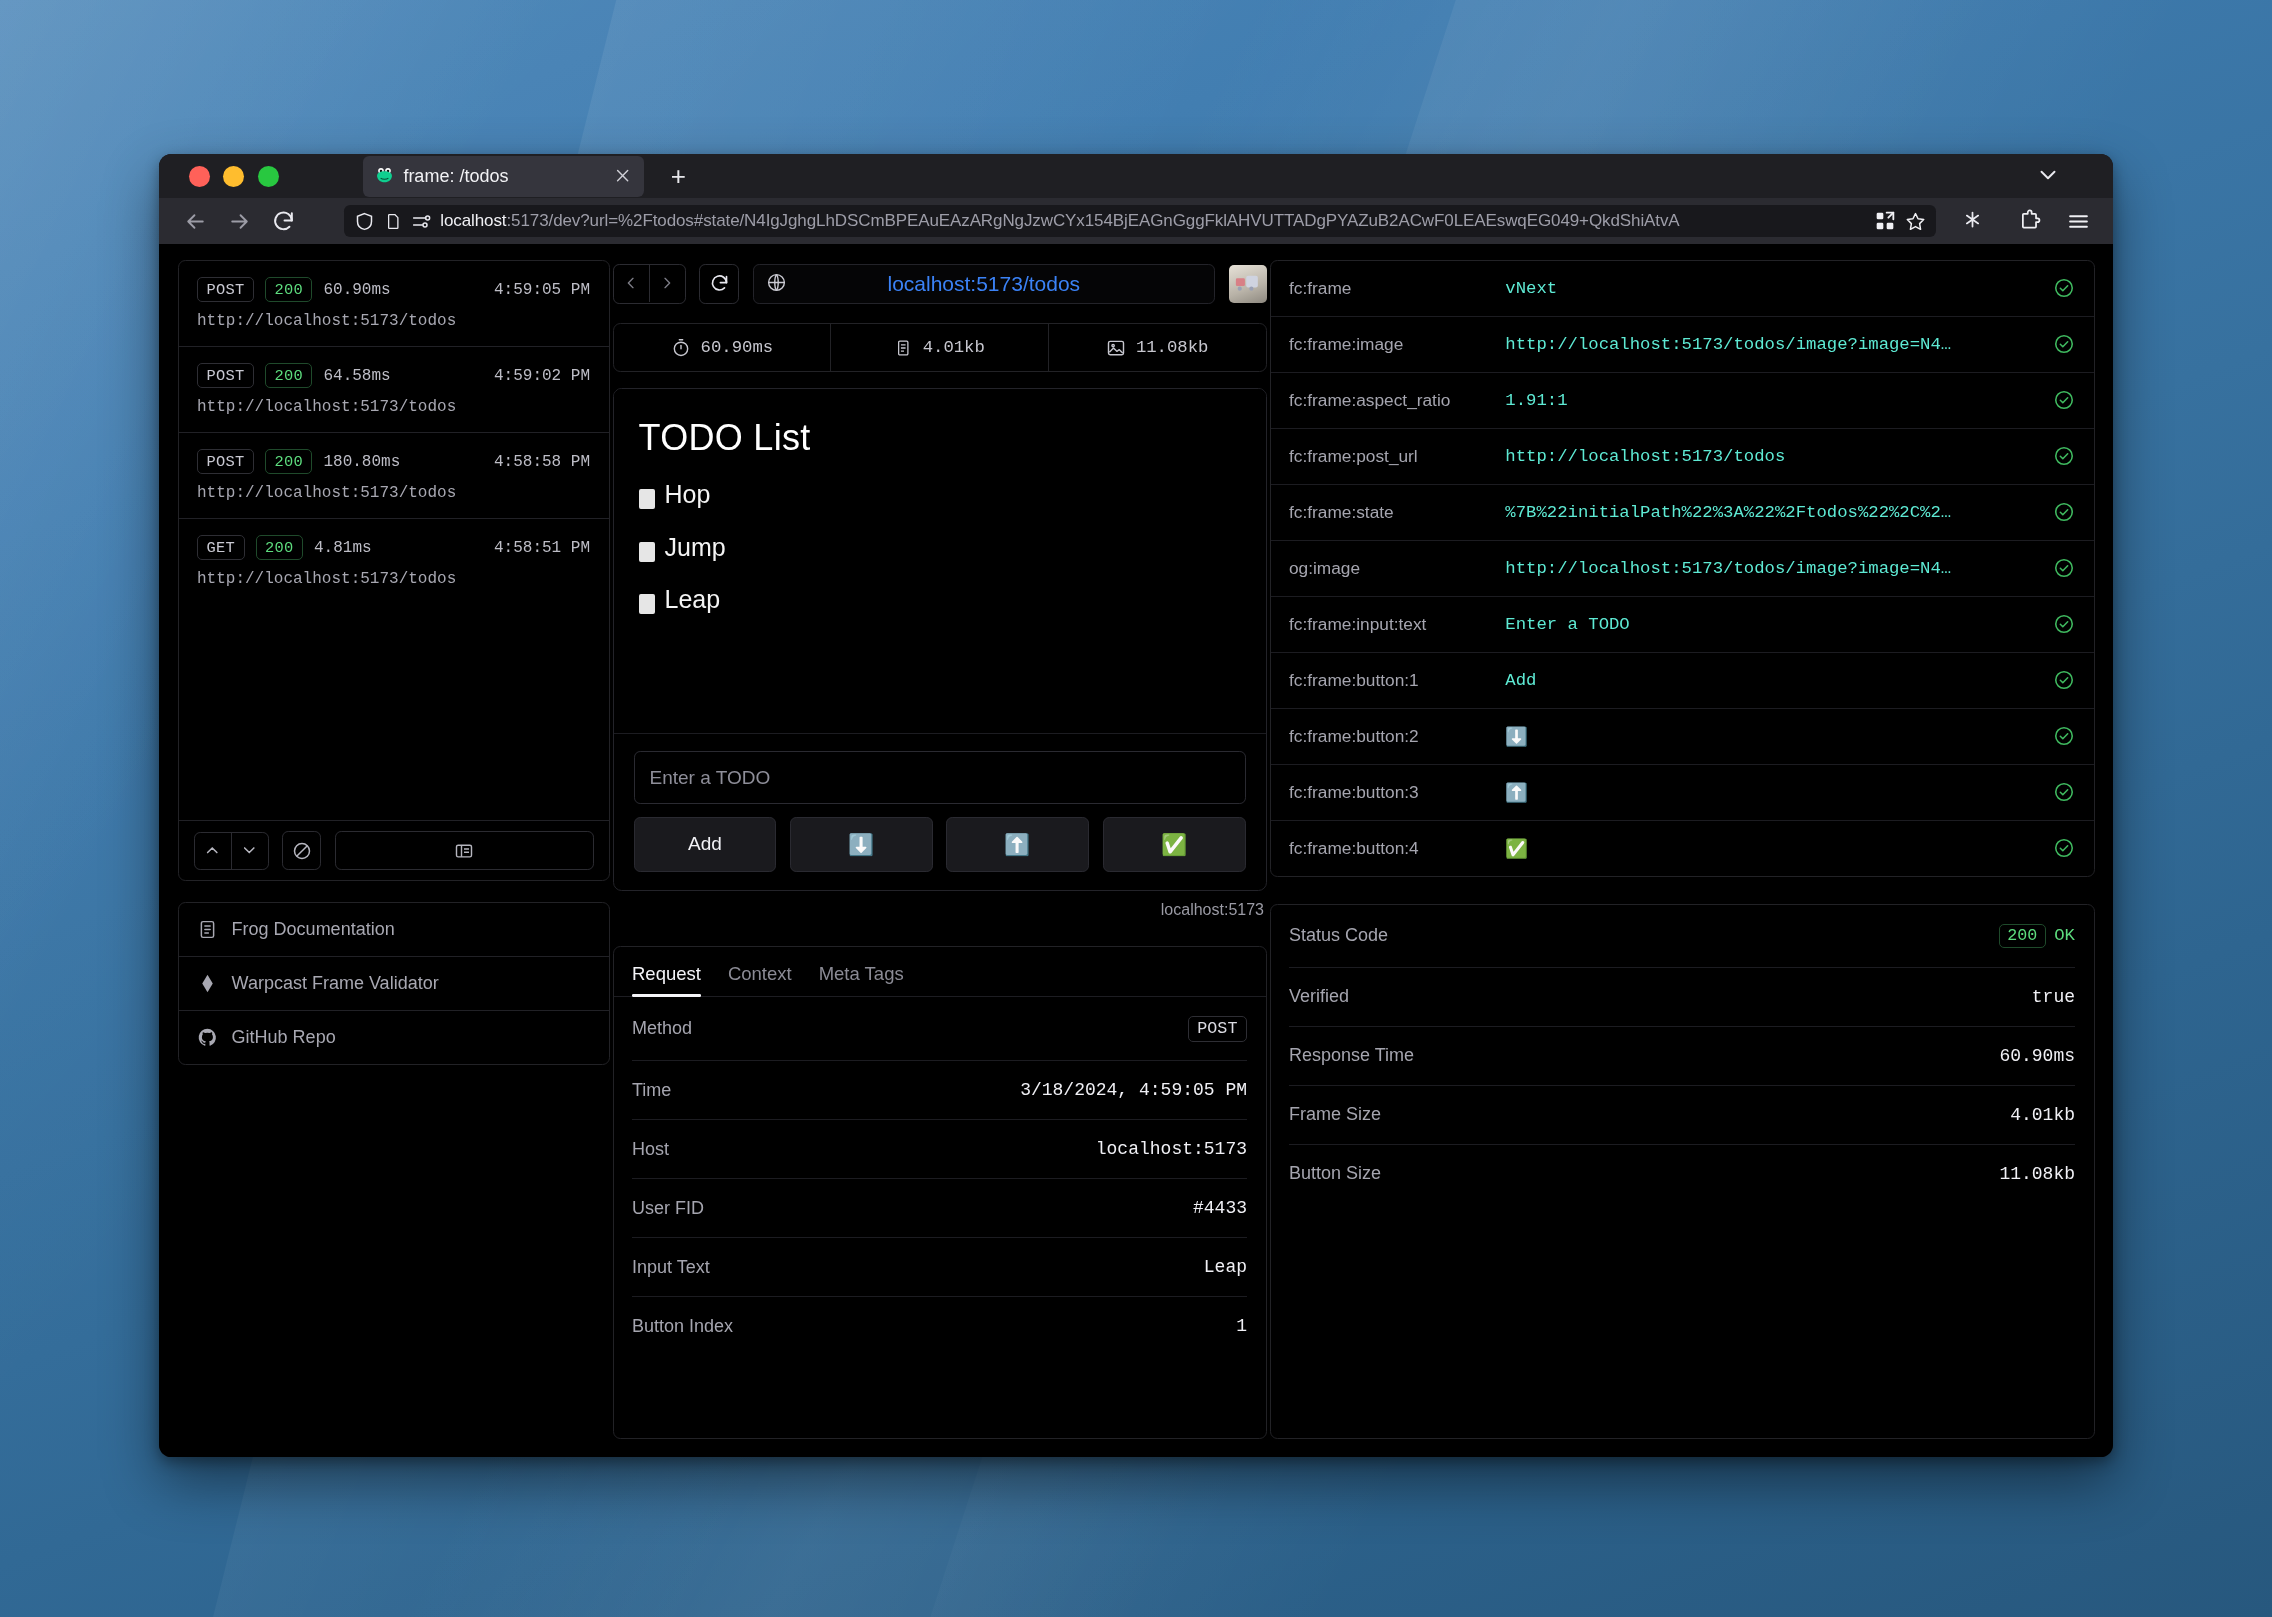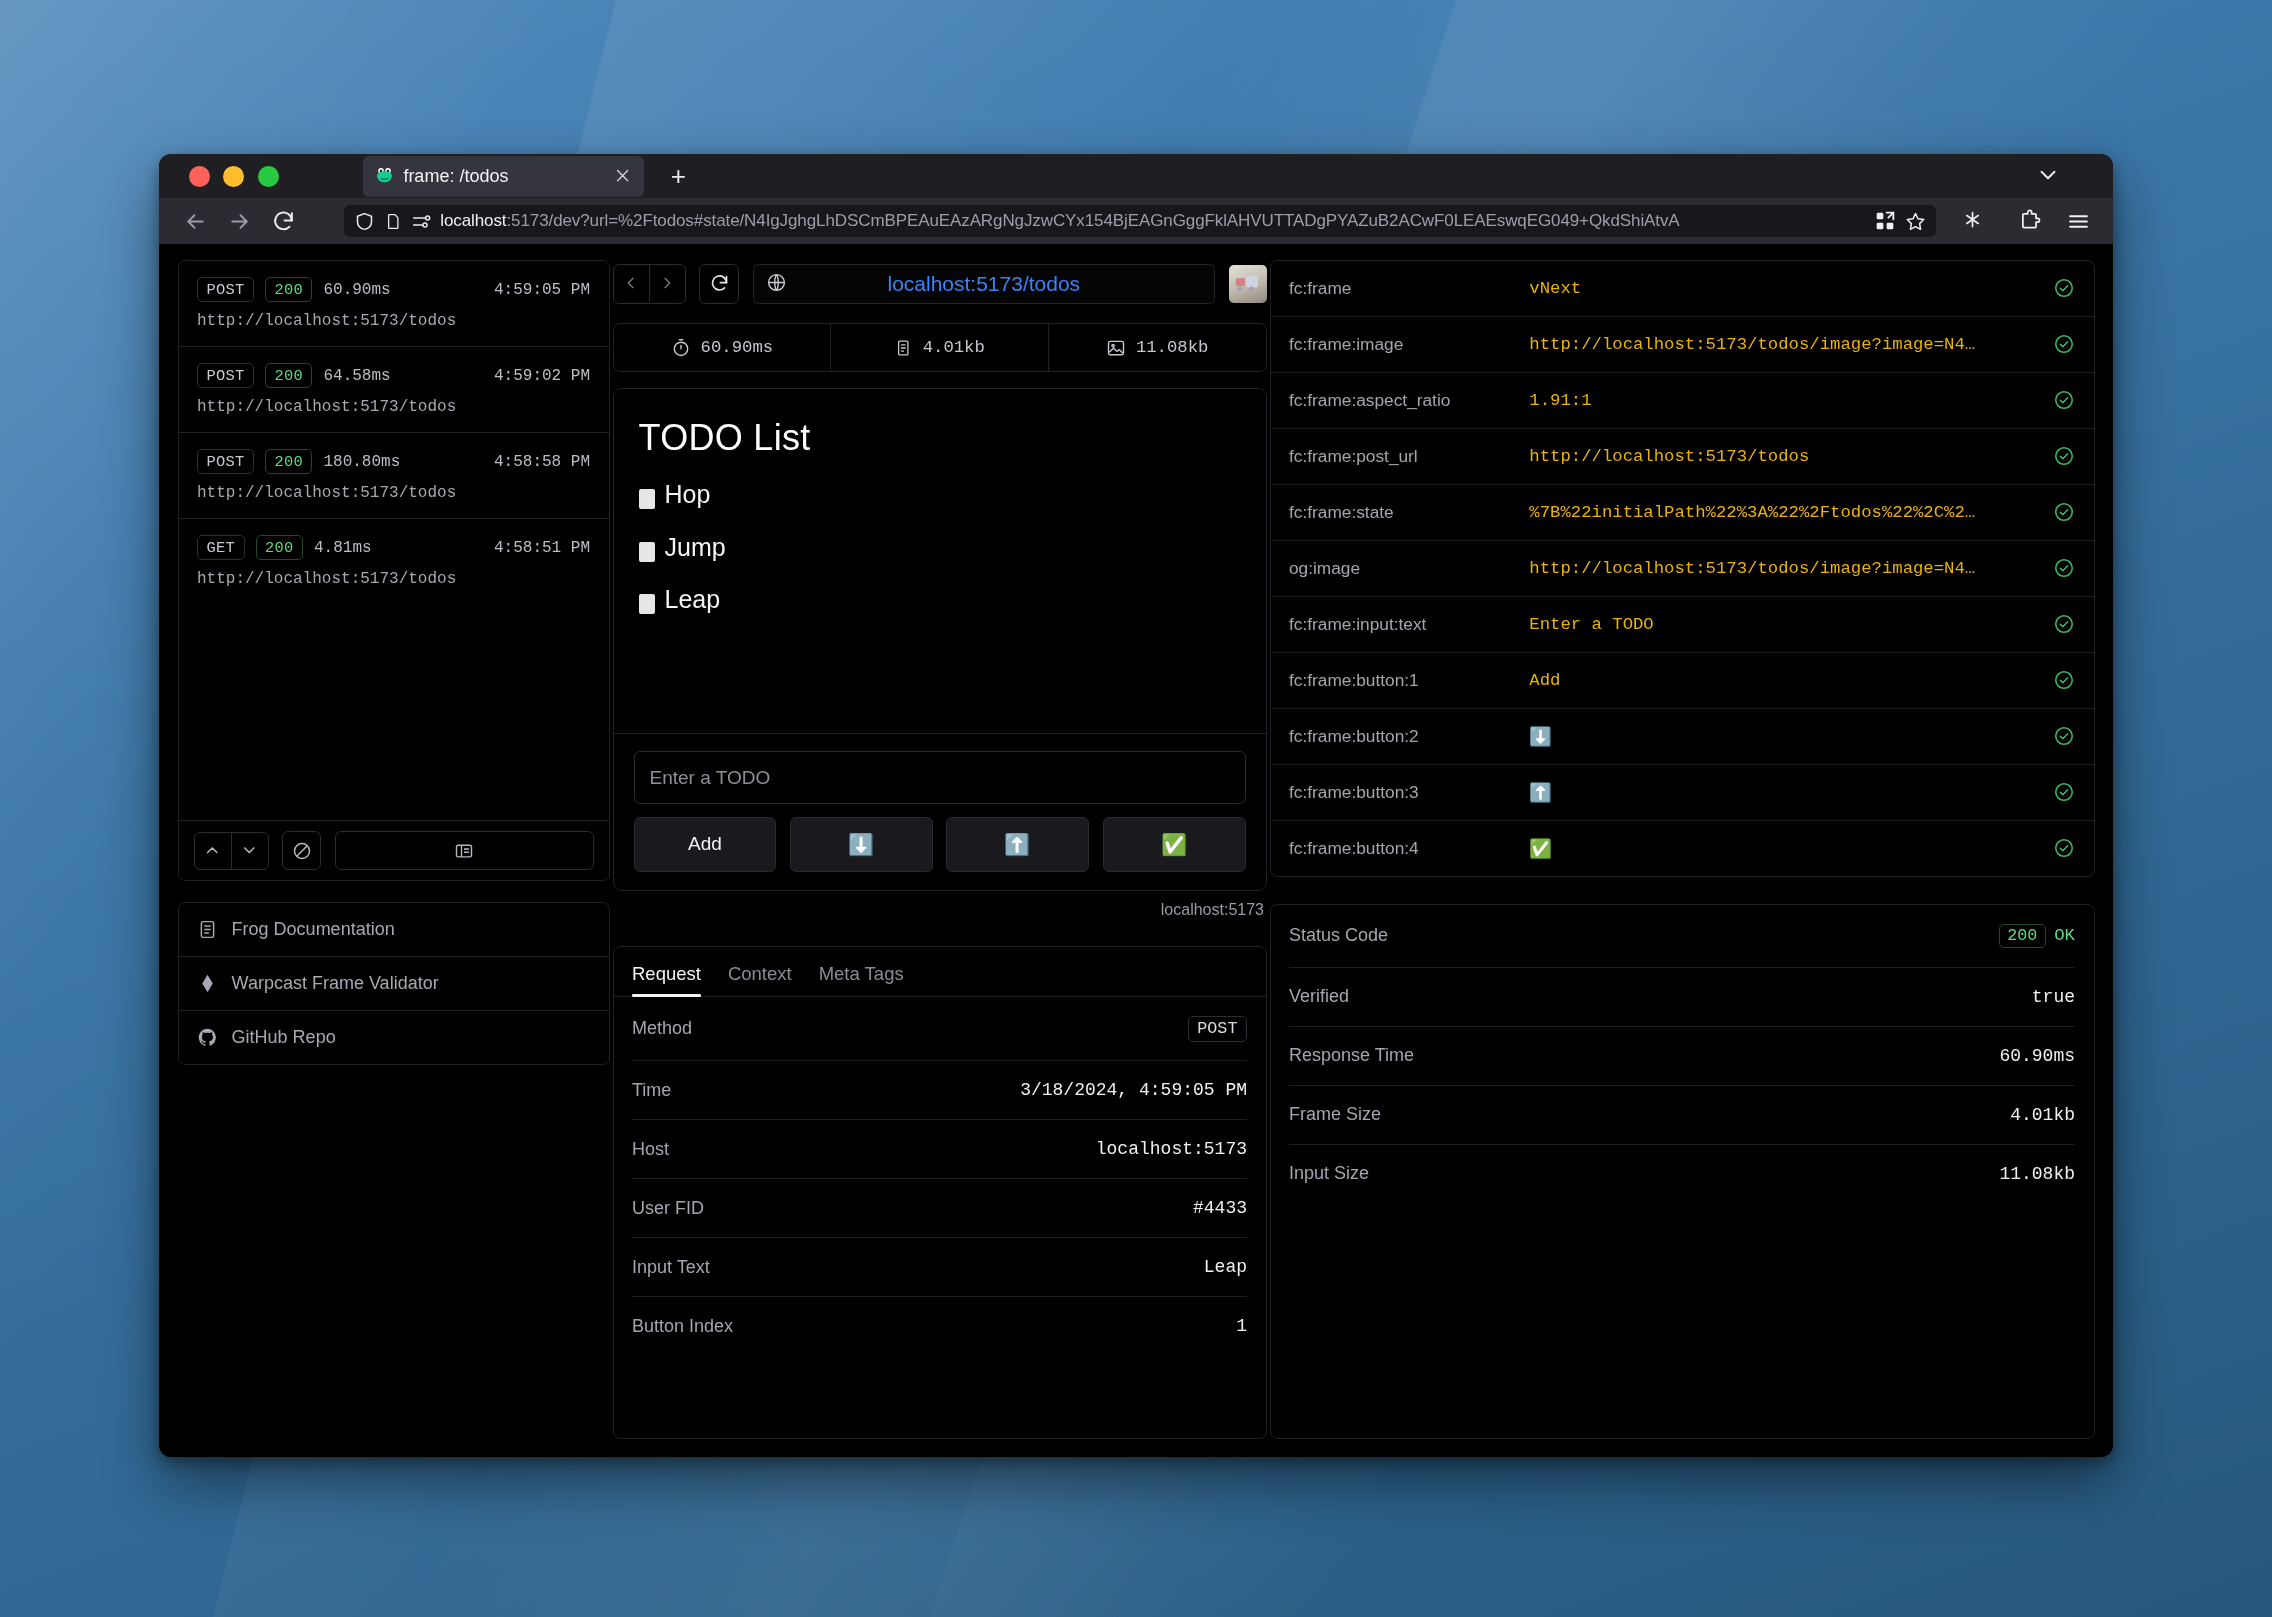--- a/index.html
+++ b/index.html
@@ -166,21 +166,21 @@
   .kvrow:last-child{border-bottom:none;}
   .kvkey{font-size:18px;color:#a5a5af;}
   .kvval{font-size:18px;color:#f0f0f5;font-family:"Liberation Mono", monospace;}
 
   
   .right{flex:1;display:flex;flex-direction:column;gap:27px;min-width:0;}
   .meta{border:0.6px solid #222226;border-radius:7.4px;overflow:hidden;}
   .metarow{display:flex;align-items:center;gap:12.3px;padding:0 18.5px;height:55px;border-bottom:0.6px solid #1c1c21;}
   .metarow:last-child{border-bottom:none;}
   .metakey{width:204px;flex:0 0 204px;font-size:17.3px;color:#a5a5af;white-space:nowrap;overflow:hidden;text-overflow:ellipsis;}
-  .metaval{flex:1;min-width:0;font-family:"Liberation Mono", monospace;font-size:17.3px;color:#eab308;white-space:nowrap;overflow:hidden;text-overflow:ellipsis;margin-left:24px;}
+  .metaval{flex:1;min-width:0;font-family:"Liberation Mono", monospace;font-size:17.3px;color:#5eead4;white-space:nowrap;overflow:hidden;text-overflow:ellipsis;}
   .metaval .emoji{font-family:"DejaVu Sans", sans-serif;font-size:18.5px;}
   .metaok{flex:0 0 auto;}
 
   .status-panel{border:0.6px solid #222226;border-radius:7.4px;padding:0 18.5px;flex:1;}
   .status-panel .kvrow{padding:18.5px 0;}
   .badgegrp{display:flex;align-items:center;gap:8.6px;}
   .badge200{border:0.6px solid #1f4a2b;border-radius:5px;padding:1.9px 7.4px;color:#5ddc7e;font-family:"Liberation Mono", monospace;font-size:16.7px;}
   .okText{color:#5ddc7e;font-family:"Liberation Mono", monospace;font-size:17.3px;}
   .postbadge{border:0.6px solid #2e2e34;border-radius:5px;padding:2.5px 8.6px;font-family:"Liberation Mono", monospace;font-size:16.7px;color:#dcdce3;}
 </style>
@@ -650,21 +650,21 @@
           </div>
           <div class="kvrow">
             <div class="kvkey">Response Time</div>
             <div class="kvval">60.90ms</div>
           </div>
           <div class="kvrow">
             <div class="kvkey">Frame Size</div>
             <div class="kvval">4.01kb</div>
           </div>
           <div class="kvrow">
-            <div class="kvkey">Input Size</div>
+            <div class="kvkey">Button Size</div>
             <div class="kvval">11.08kb</div>
           </div>
         </div>
     </div>
 
   </div>
 </div>
 
 
 </body></html>

